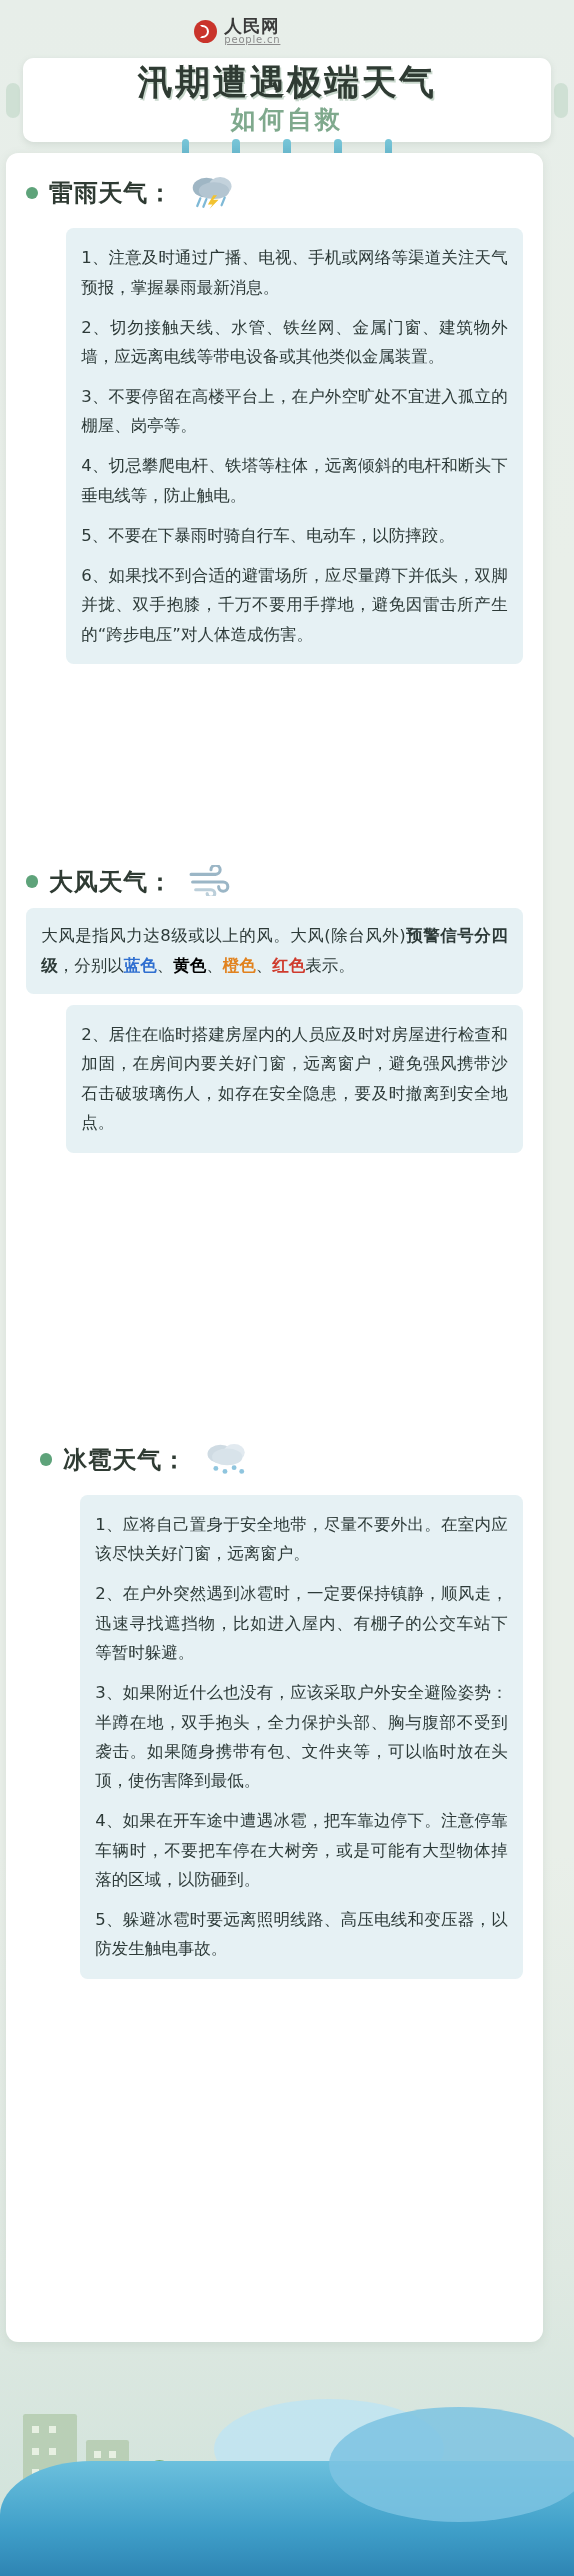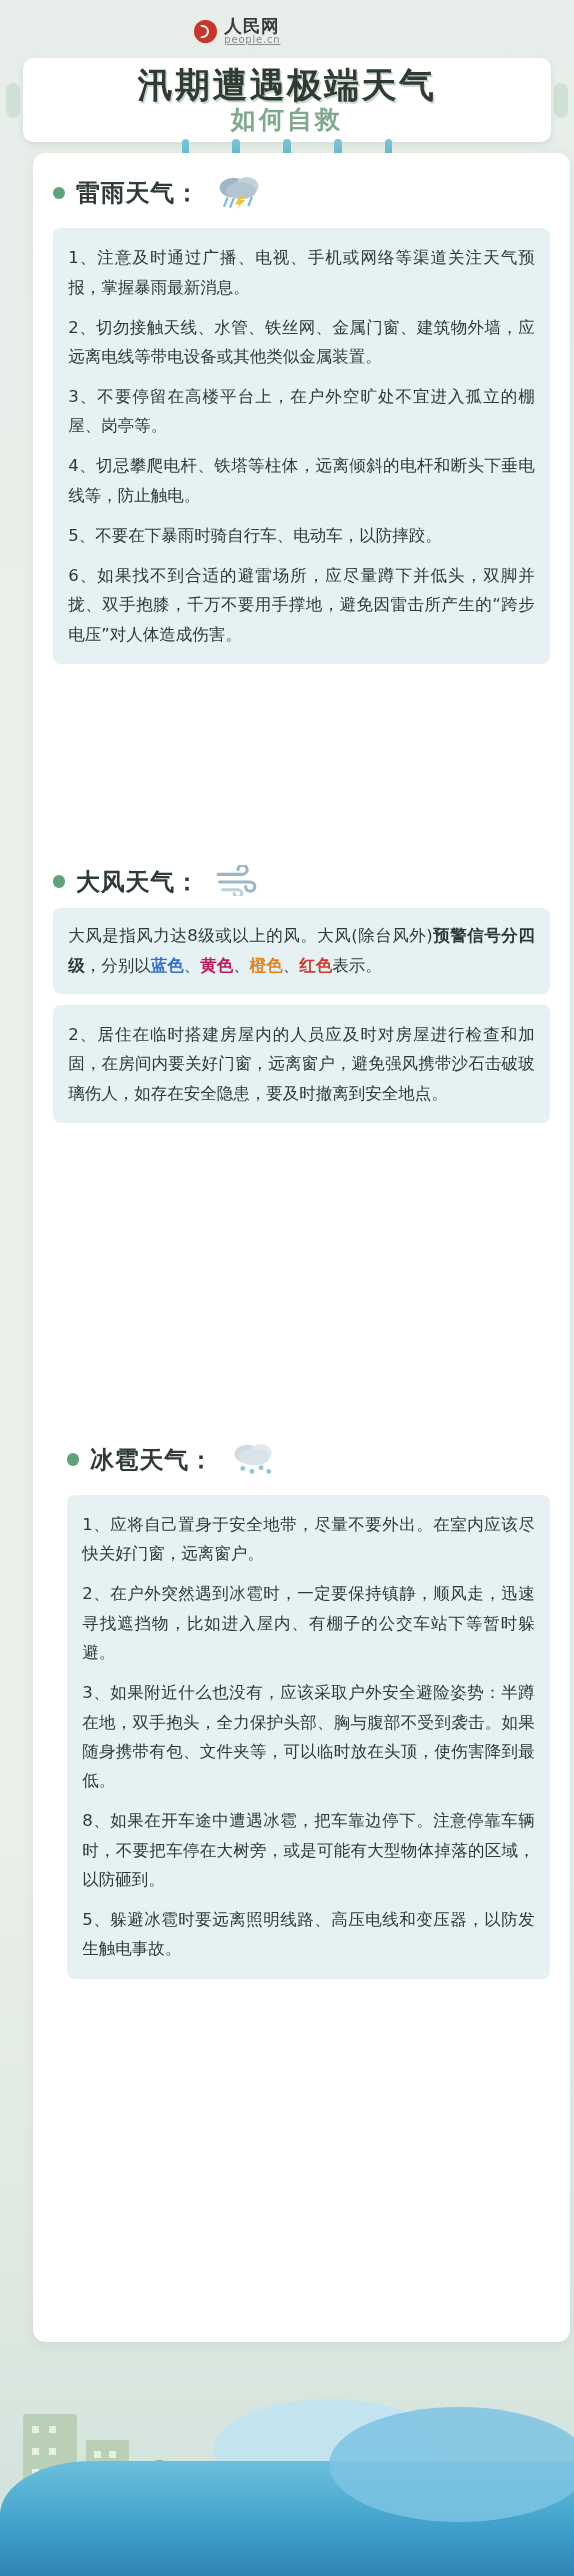--- a/index.html
+++ b/index.html
@@ -83,20 +83,21 @@
     align-items: center;
     justify-content: center;
   }
   .title-main {
     font-size: 35px;
     font-weight: bold;
     letter-spacing: 2.3px;
     color: #2f3b33;
     line-height: 1.05;
     text-shadow: 1.5px 1.5px 0 #c9d8cd;
+    font-family: Liberation Mono, monospace;
   }
   .title-sub {
     margin-top: 3.1px;
     font-size: 25px;
     font-weight: bold;
     letter-spacing: 3.1px;
     color: #7fa98d;
     line-height: 1.05;
   }
   .title-deco-left, .title-deco-right {
@@ -124,21 +125,21 @@
     width: 7.7px;
     height: 32px;
     background: linear-gradient(180deg, #79c6d8 0%, #55a9c4 100%);
     border-radius: 3.8px;
   }
 
   
   .body-panel {
     position: absolute;
     top: 153px;
-    left: 33px;
+    left: 6px;
     width: 537px;
     height: 2189px;
     background: #ffffff;
     border-radius: 12.2px;
     box-shadow: 0 2.3px 9.2px rgba(120,140,130,0.15);
   }
 
   .section {
     position: absolute;
     left: 0;
@@ -178,33 +179,34 @@
     font-size: 16.5px;
     line-height: 1.78;
     color: #2d3a38;
     text-align: justify;
   }
   .items {
     background: #e6f1f4;
     border-radius: 7.7px;
     padding: 12.2px 15.3px 13.8px 15.3px;
     margin-top: 10.7px;
+    margin-left: 40px;
   }
   .item {
     font-size: 16.5px;
     line-height: 1.78;
     color: #2d3a38;
     margin: 10.7px 0;
     text-align: justify;
   }
   .item:first-child { margin-top: 3.1px; }
   .item:last-child { margin-bottom: 1.5px; }
 
   .hl-blue { color: #2f6fd0; font-weight: bold; }
-  .hl-yellow { color: #be185d; font-weight: bold; }
+  .hl-yellow { color: #000000; font-weight: bold; }
   .hl-orange { color: #e1821e; font-weight: bold; }
   .hl-red { color: #cf3b2d; font-weight: bold; }
   .hl-dark { font-weight: bold; color: #2d3a38; }
 
   
   .footer {
     position: absolute;
     left: 0;
     bottom: 0;
     width: 574px;
@@ -351,21 +353,21 @@
             <circle cx="30" cy="40" r="3.2" fill="#8fc5de"></circle>
             <circle cx="42" cy="35" rx="3.2" r="3.2" fill="#8fc5de"></circle>
             <circle cx="52" cy="40" r="3.2" fill="#8fc5de"></circle>
           </svg>
         </span>
       </div>
       <div class="items">
         <div class="item">1、应将自己置身于安全地带，尽量不要外出。在室内应该尽快关好门窗，远离窗户。</div>
         <div class="item">2、在户外突然遇到冰雹时，一定要保持镇静，顺风走，迅速寻找遮挡物，比如进入屋内、有棚子的公交车站下等暂时躲避。</div>
         <div class="item">3、如果附近什么也没有，应该采取户外安全避险姿势：半蹲在地，双手抱头，全力保护头部、胸与腹部不受到袭击。如果随身携带有包、文件夹等，可以临时放在头顶，使伤害降到最低。</div>
-        <div class="item">8、如果在开车途中遭遇冰雹，把车靠边停下。注意停靠车辆时，不要把车停在大树旁，或是可能有大型物体掉落的区域，以防砸到。</div>
+        <div class="item">4、如果在开车途中遭遇冰雹，把车靠边停下。注意停靠车辆时，不要把车停在大树旁，或是可能有大型物体掉落的区域，以防砸到。</div>
         <div class="item">5、躲避冰雹时要远离照明线路、高压电线和变压器，以防发生触电事故。</div>
       </div>
     </div>
 
   </div>
 
   <div class="footer">
     <div class="bldg" style="left:23px; width:54px; height:92px;">
       <b style="left:9.2px; top:12.2px;"></b>
         <b style="left:26px; top:12.2px;"></b>

